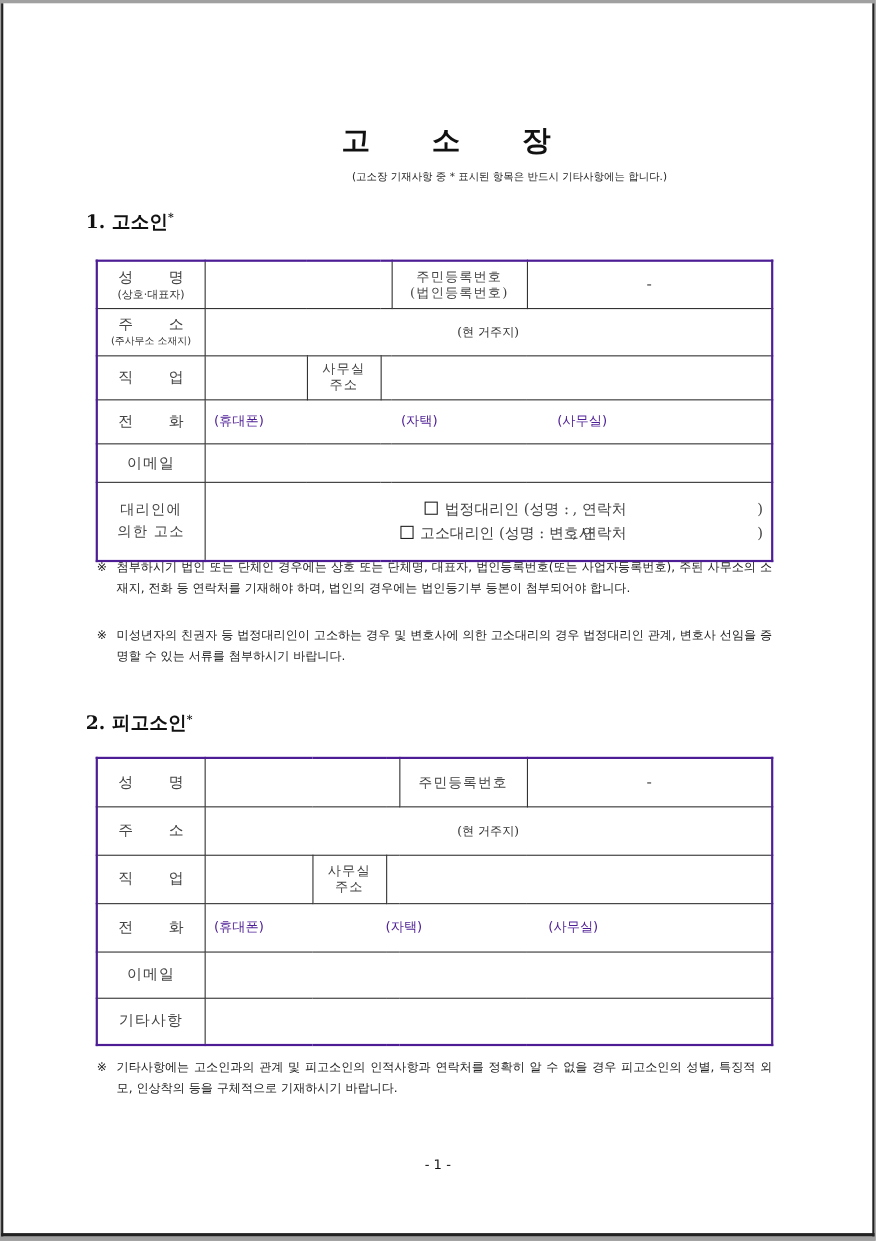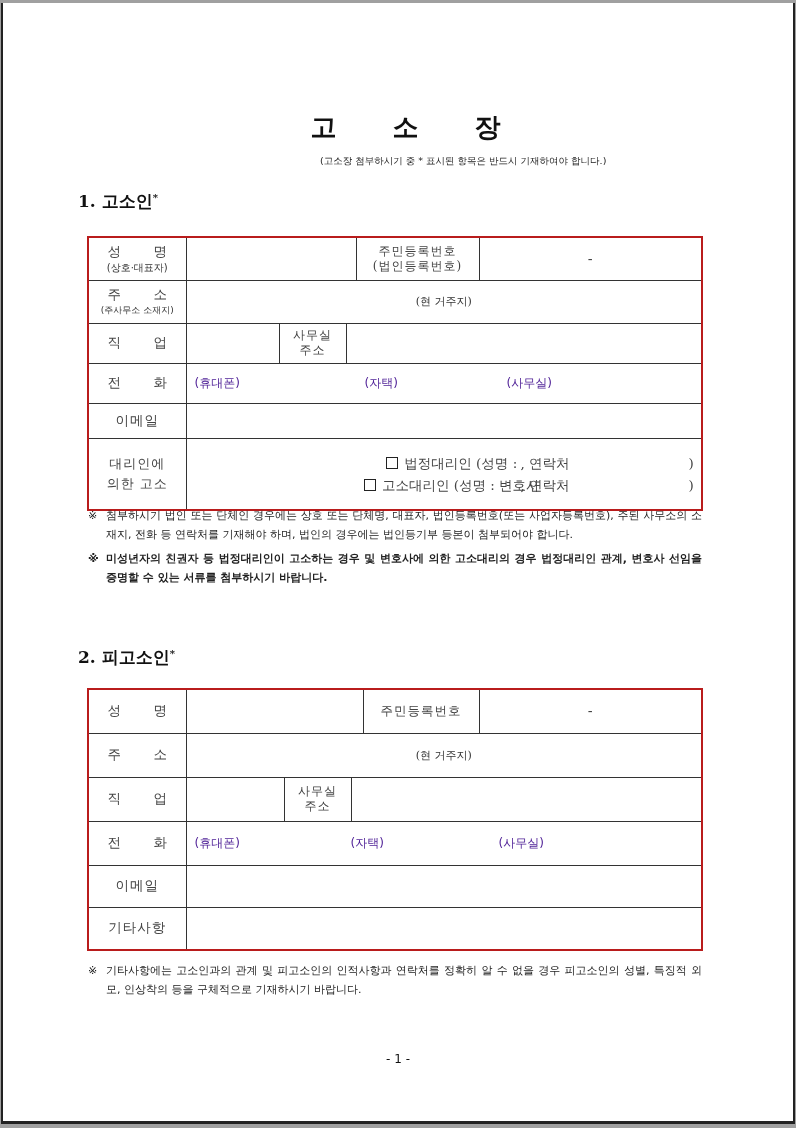--- a/index.html
+++ b/index.html
@@ -18,21 +18,21 @@
   .subtitle {
     left: 320px; top: 155px; font-family: "DejaVu Sans", sans-serif;
     font-size: 9.5px; color: #222; white-space: nowrap;
   }
   .section-heading {
     left: 78px; font-size: 17px; font-weight: bold; white-space: nowrap;
   }
   .section-heading sup { font-size: 10px; vertical-align: 6px; }
   table.form {
     position: absolute; border-collapse: collapse; table-layout: fixed;
-    border: 2px solid #b91c1c;
+    border: 2px solid #4c1d95;
   }
   table.form td {
     border: 1.5px solid #333; font-size: 13.5px; color: #444;
     text-align: center; vertical-align: middle; padding: 0;
     font-family: "DejaVu Serif", "Liberation Serif", serif;
   }
   td.label { color: #444; letter-spacing: 1px; }
   .spaced { letter-spacing: 14px; margin-right: -14px; }
   .sublabel { display: block; font-size: 10px; letter-spacing: 0; color: #333; font-family: "DejaVu Sans", sans-serif; }
   .small2 { display: block; font-size: 12px; line-height: 15px; }
@@ -53,21 +53,21 @@
   .page-num { left: 0; width: 796px; top: 1052px; text-align: center; font-size: 12px; font-family: "DejaVu Sans", sans-serif; }
 </style>
 </head>
 <body>
 
 <div class="page"></div>
 
 <div class="abs title">
   <span>고</span><span>소</span><span>장</span>
 </div>
-<div class="abs subtitle">(고소장 첨부하시기 중 * 표시된 항목은 반드시 기재하여야 합니다.)</div>
+<div class="abs subtitle">(고소장 기재사항 중 * 표시된 항목은 반드시 기타사항에는 합니다.)</div>
 
 <div class="abs section-heading" style="top:190px;">
   <span>1. 고소인</span><sup>*</sup>
 </div>
 
 <table class="form" style="left:87px; top:236px; width:614px;">
   <colgroup>
     <col style="width:98px">
       <col style="width:93px">
       <col style="width:67px">
@@ -133,21 +133,21 @@
         <span class="rparen">)</span>
       </div>
     </td>
   </tr>
 </tbody>
   </table>
 
 <div class="abs note" style="top:506px;">
   <span class="mark">※</span><span>첨부하시기 법인 또는 단체인 경우에는 상호 또는 단체명, 대표자, 법인등록번호(또는 사업자등록번호), 주된 사무소의 소재지, 전화 등 연락처를 기재해야 하며, 법인의 경우에는 법인등기부 등본이 첨부되어야 합니다.</span>
 </div>
-<div class="abs note" style="top:549px;font-weight:bold;">
+<div class="abs note" style="top:568px;">
   <span class="mark">※</span><span>미성년자의 친권자 등 법정대리인이 고소하는 경우 및 변호사에 의한 고소대리의 경우 법정대리인 관계, 변호사 선임을 증명할 수 있는 서류를 첨부하시기 바랍니다.</span>
 </div>
 
 <div class="abs section-heading" style="top:646px;">
   <span>2. 피고소인</span><sup>*</sup>
 </div>
 
 <table class="form" style="left:87px; top:688px; width:614px;">
   <colgroup>
     <col style="width:98px">

